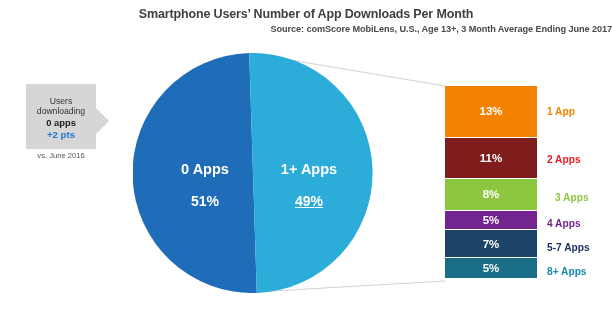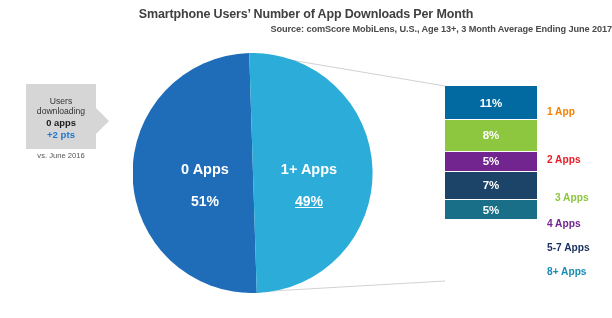--- a/index.html
+++ b/index.html
@@ -166,21 +166,24 @@
 
 <div id="callout">
   <div class="callout-line-1">Users downloading</div>
   <div class="callout-line-2">0 apps</div>
   <div class="callout-line-3">+2 pts</div>
   <div class="callout-line-4">vs. June 2016</div>
 </div>
 <div id="callout-pointer"></div>
 
 <div id="stacked-bar">
-    <div class="bar-segment" style="height: 34px; background: #0369a1;">
+    <div class="bar-segment" style="height: 51.7347px; background: rgb(242, 130, 0);">
+      <span class="bar-value">13%</span>
+    </div>
+    <div class="bar-segment" style="height: 41px; background: #7f1d1d;">
       <span class="bar-value">11%</span>
     </div>
     <div class="bar-segment" style="height: 31.8367px; background: rgb(141, 198, 63);">
       <span class="bar-value">8%</span>
     </div>
     <div class="bar-segment" style="height: 19.898px; background: rgb(114, 37, 142);">
       <span class="bar-value">5%</span>
     </div>
     <div class="bar-segment" style="height: 27.8571px; background: rgb(27, 68, 104);">
       <span class="bar-value">7%</span>

